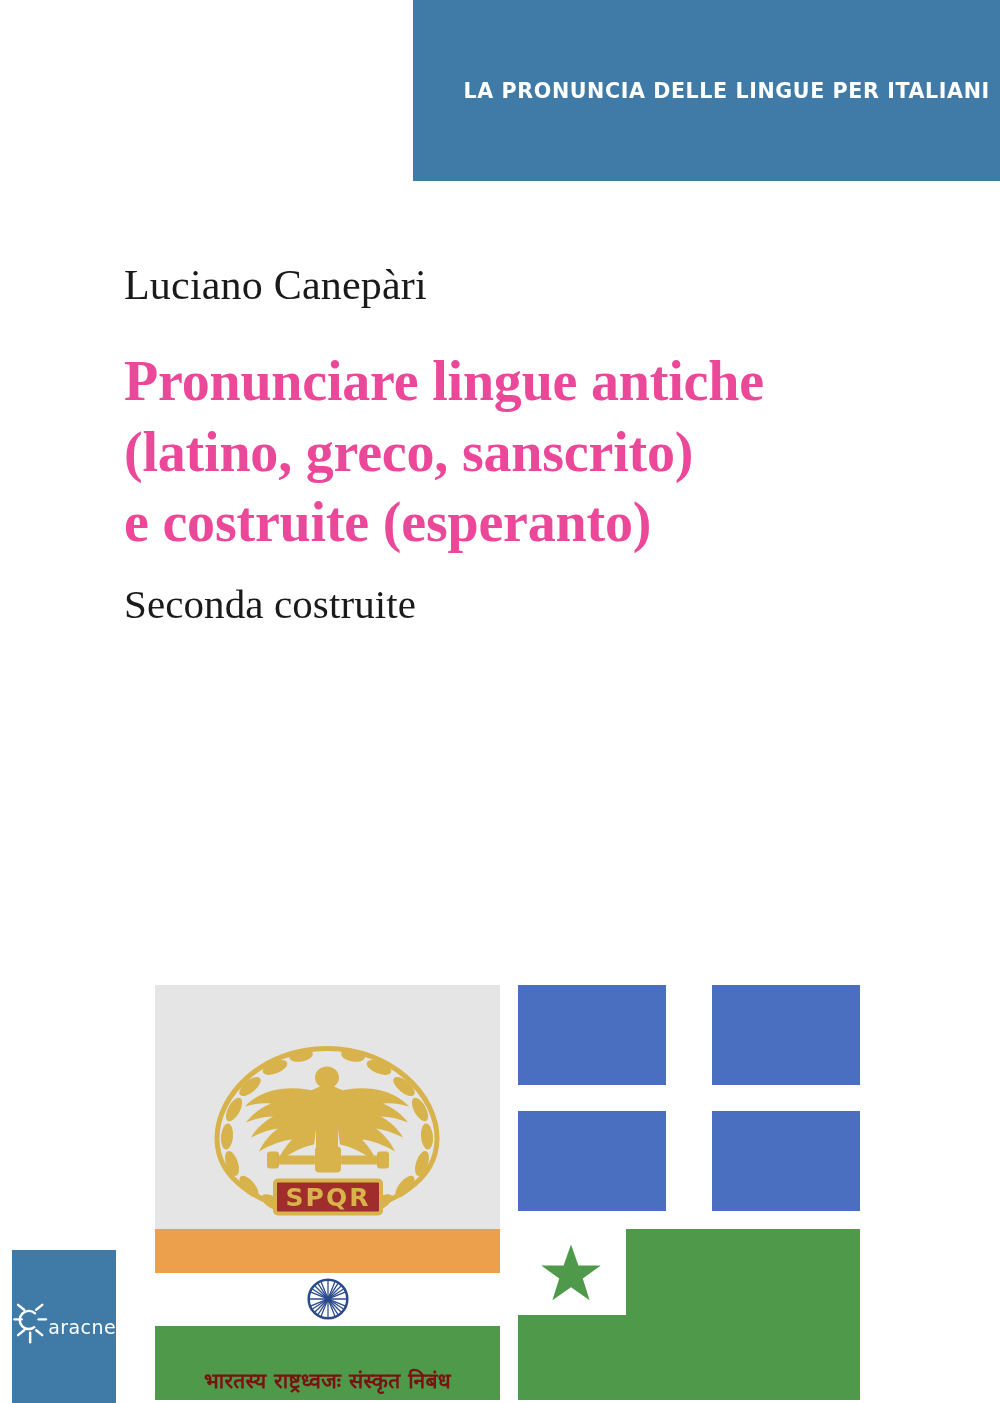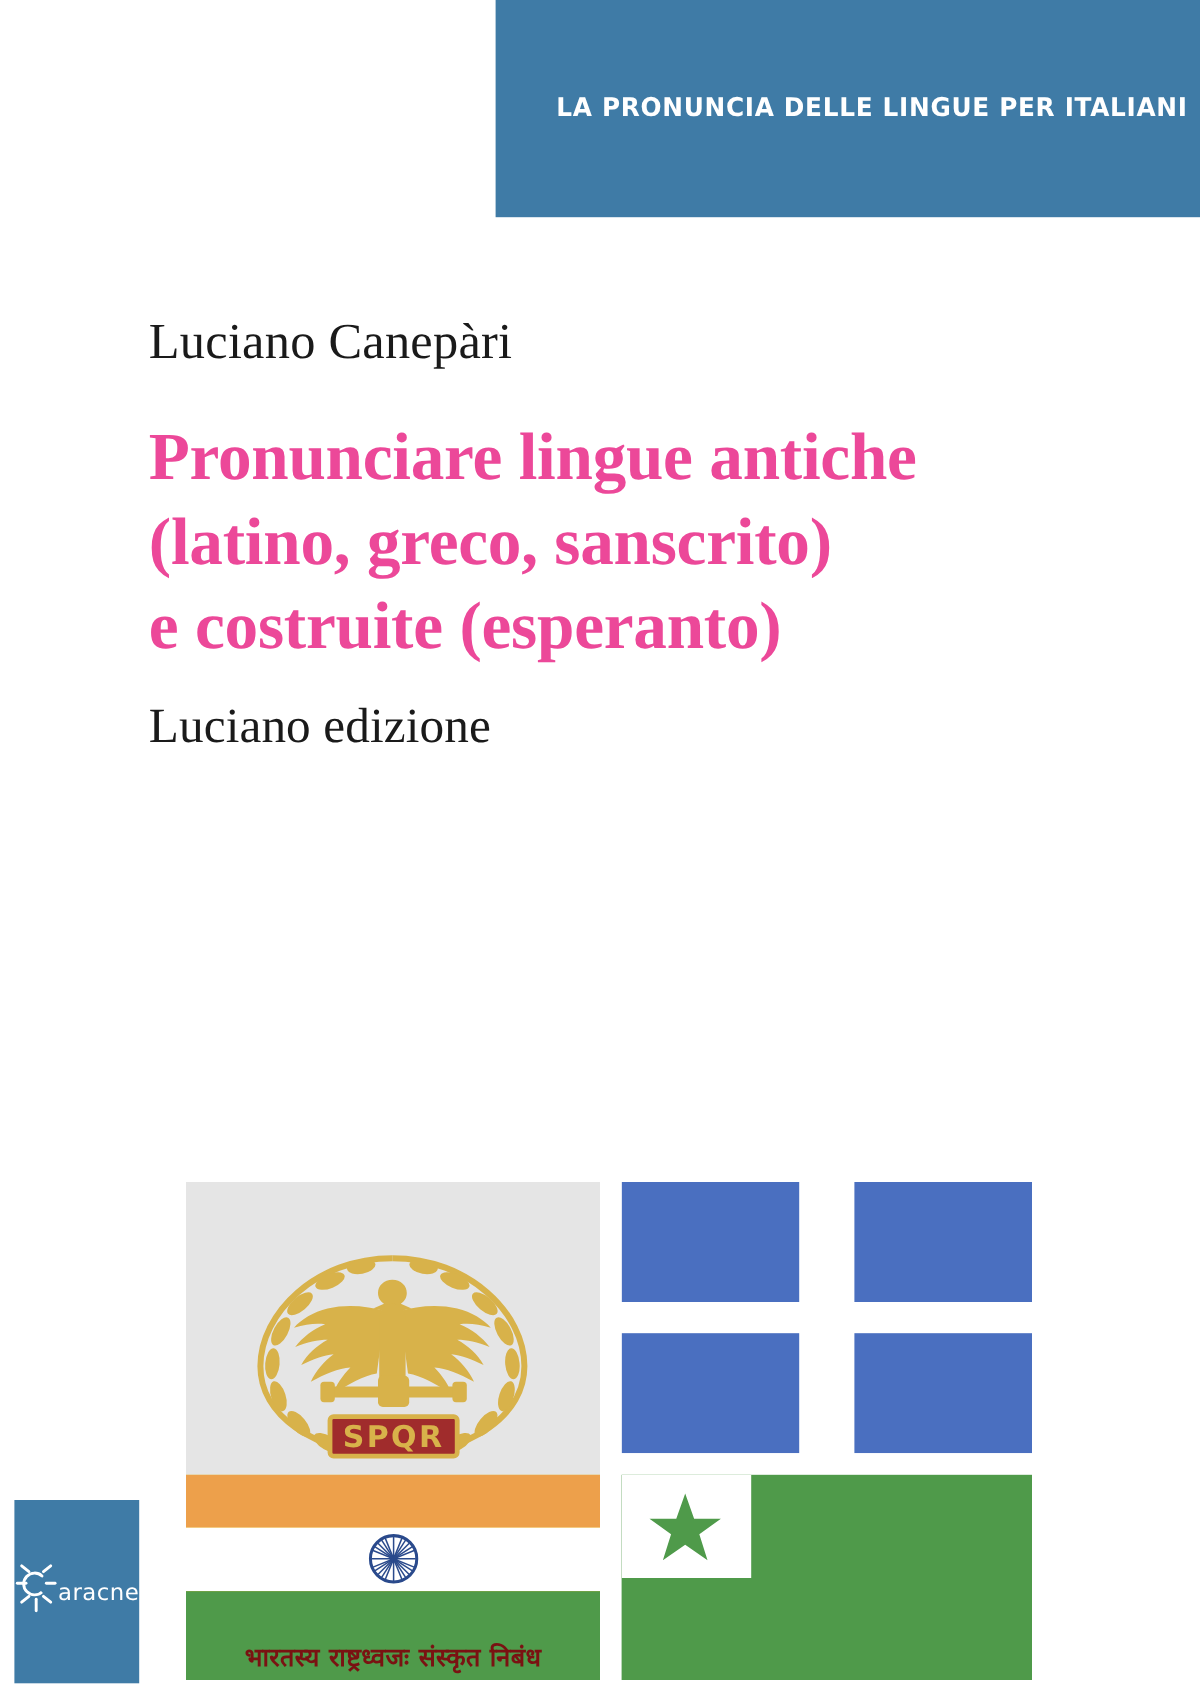--- a/index.html
+++ b/index.html
@@ -244,21 +244,21 @@
   </div>
 </div>
 
 <div class="title-block">
   <div class="author">Luciano Canepàri</div>
   <div class="book-title">
     <span class="tline">Pronunciare lingue antiche</span>
     <span class="tline">(latino, greco, sanscrito)</span>
     <span class="tline">e costruite (esperanto)</span>
   </div>
-  <div class="edition">Luciano edizione</div>
+  <div class="edition">Seconda costruite</div>
 </div>
 
 <div class="flags">
 
   <div class="flag flag-roman">
     <svg class="spqr-wrap" viewBox="0 0 345 226">
 
       <g stroke="#d8b24a" stroke-width="5" fill="none">
         <path d="M172 34 C108 34 62 80 62 124 C62 164 104 196 172 198"></path>
         <path d="M172 34 C236 34 282 80 282 124 C282 164 240 196 172 198"></path>

